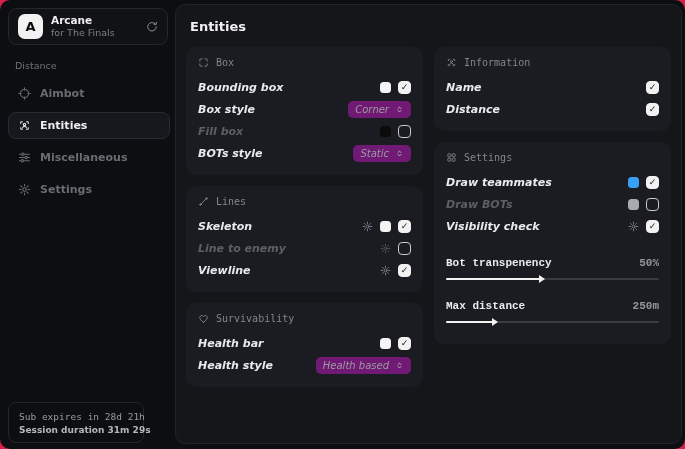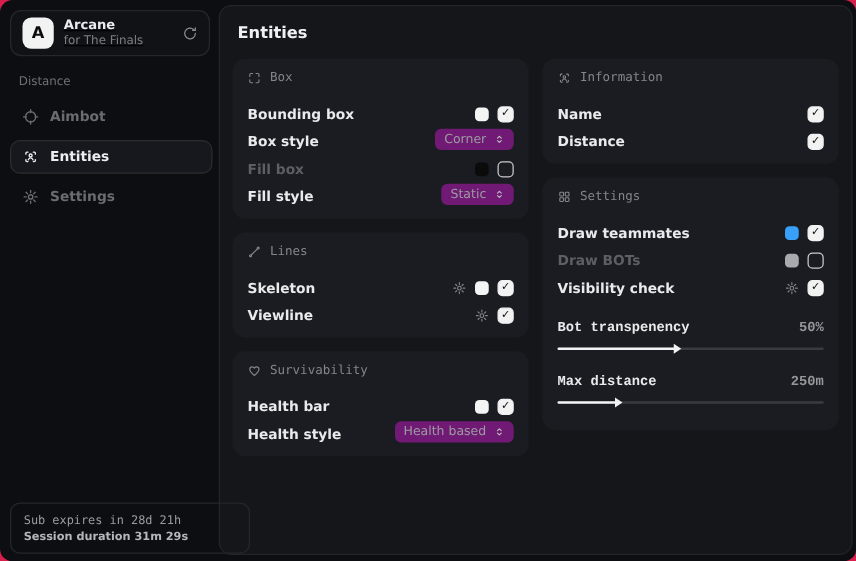--- a/index.html
+++ b/index.html
@@ -4,42 +4,42 @@
 <style>
   * { margin:0; padding:0; box-sizing:border-box; }
   html,body { width:685px; height:449px; }
   body { background:#d81f4b; font-family:"DejaVu Sans", sans-serif; overflow:hidden; }
   .window { position:relative; width:685px; height:449px; background:#0d0e11; border-radius:10px; overflow:hidden; display:flex; }
 
   
   .sidebar { width:175px; flex:none; position:relative; padding:8px 0 0 8px; }
   .side-header { width:160px; height:37px; border:1px solid #26272c; background:#111216; border-radius:9px; display:flex; align-items:center; gap:8px; padding:0 9px; }
   .logo { width:25px; height:25px; border-radius:7px; background:#f2f2f3; color:#0b0b0c; font-weight:700; font-size:13px; display:grid; place-items:center; flex:none; }
-  .app-meta { line-height:1.25;text-decoration:underline; }
+  .app-meta { line-height:1.25; }
   .app-name { font-size:10.5px; font-weight:700; color:#ededef; }
   .app-sub { font-size:9.5px; color:#7e7f84; }
   .refresh { margin-left:auto; color:#8d8e92; display:flex; }
   .category { margin:15px 0 9px 7px; font-size:9.5px; color:#6f7075; }
   .nav { display:flex; flex-direction:column; gap:5px; }
   .nav-item { display:flex; align-items:center; gap:9px; width:162px; padding:6px 9px; border-radius:8px; border:1px solid transparent; color:#6b6c71; font-size:11px; font-weight:600; cursor:pointer; }
   .nav-item .nico { display:flex; flex:none; }
   .nav-item.active { background:#17181d; border-color:#2b2c31; color:#ededef; }
-  .side-footer { position:absolute; left:8px; bottom:6px; width:192px; border:1px solid #26272c; border-radius:8px; padding:8px 10px 7px; }
+  .side-footer { position:absolute; left:8px; bottom:6px; width:136px; border:1px solid #26272c; border-radius:8px; padding:8px 10px 7px; }
   .footer-line1 { font-family:"DejaVu Sans Mono", monospace; font-size:9.5px; color:#9a9b9f; margin-bottom:3px; white-space:nowrap; }
   .footer-line2 { font-size:9px; font-weight:700; color:#b6b7bb; white-space:nowrap; }
 
   
   .main { flex:1; margin:4px 5px 5px 0; background:#15161a; border:1px solid #232428; border-radius:10px; padding:13px 10px 0 10px; }
   .main-title { font-size:13px; font-weight:700; color:#f0f0f2; margin:1px 0 13px 4px; }
   .columns { display:flex; gap:11px; }
   .col { width:237px; flex:none; display:flex; flex-direction:column; gap:11px; }
   .card { background:#1b1c21; border-radius:10px; padding:10px 12px 11px; }
   .card-header { display:flex; align-items:center; gap:7px; color:#84858a; font-family:"DejaVu Sans Mono", monospace; font-size:10px; margin-bottom:8px; }
   .card-header .sico { display:flex; }
-  .row { display:flex; align-items:flex-end; height:22px; }
+  .row { display:flex; align-items:center; height:22px;font-style:italic; }
   .row-label { font-size:11px; font-weight:600; color:#e9eaec; }
   .row.dim .row-label { color:#5e5f64; }
   .controls { margin-left:auto; display:flex; align-items:center; gap:7px; }
   .swatch { width:11px; height:11px; border-radius:3.5px; flex:none; cursor:pointer; }
   .checkbox { width:13px; height:13px; border-radius:4px; border:1.5px solid #c9cacc; display:grid; place-items:center; cursor:pointer; flex:none; }
   .checkbox[data-checked="true"] { background:#f2f2f3; border-color:#f2f2f3; }
   .checkbox[data-checked="true"]::after { content:"✓"; color:#141414; font-size:9px; font-weight:700; line-height:1; }
   .gear-btn { color:#86878c; display:flex; cursor:pointer; }
   .row.dim .gear-btn { color:#55565b; }
   .dropdown { display:flex; align-items:center; gap:6px; background:#701a75; border-radius:5px; padding:3px 7px; font-size:10px; color:#9b9ca0; cursor:pointer; }
@@ -93,20 +93,31 @@
               <path d="M8 19H6.5A1.5 1.5 0 0 1 5 17.5V16"></path>
               <circle cx="12" cy="10" r="2.2"></circle>
               <path d="M8.5 16.5c.6-2.1 2-3 3.5-3s2.9.9 3.5 3"></path>
             </svg>
         </span>
         <span>Entities</span>
       </div>
       <div class="nav-item">
         <span class="nico">
           <svg viewBox="0 0 24 24" width="13" height="13" fill="none" stroke="currentColor" stroke-width="2" stroke-linecap="round">
+              <path d="M3 6h18M3 12h18M3 18h18"></path>
+              <circle cx="9" cy="6" r="2.2" fill="#0d0e11"></circle>
+              <circle cx="15" cy="12" r="2.2" fill="#0d0e11"></circle>
+              <circle cx="8" cy="18" r="2.2" fill="#0d0e11"></circle>
+            </svg>
+        </span>
+        <span>Miscellaneous</span>
+      </div>
+      <div class="nav-item">
+        <span class="nico">
+          <svg viewBox="0 0 24 24" width="13" height="13" fill="none" stroke="currentColor" stroke-width="2" stroke-linecap="round">
               <circle cx="12" cy="12" r="3.2"></circle>
               <path d="M12 2.5v3M12 18.5v3M2.5 12h3M18.5 12h3M5.3 5.3l2.1 2.1M16.6 16.6l2.1 2.1M18.7 5.3l-2.1 2.1M7.4 16.6l-2.1 2.1"></path>
             </svg>
         </span>
         <span>Settings</span>
       </div>
     </div>
 
     <div class="side-footer">
       <div class="footer-line1">Sub expires in 28d 21h</div>
@@ -155,21 +166,21 @@
             </span>
           </div>
           <div class="row dim">
             <span class="row-label">Fill box</span>
             <span class="controls">
               <span class="swatch" style="background: rgb(11, 11, 12);"></span>
               <span class="checkbox" data-checked="false"></span>
             </span>
           </div>
           <div class="row">
-            <span class="row-label">Fill style</span>
+            <span class="row-label">BOTs style</span>
             <span class="controls">
               <span class="dropdown">
                 <span>Static</span>
                 <span class="uico">
                     <svg viewBox="0 0 24 24" width="9" height="9" fill="none" stroke="currentColor" stroke-width="2.4" stroke-linecap="round" stroke-linejoin="round">
                       <path d="M8 9.5l4-4 4 4"></path>
                       <path d="M8 14.5l4 4 4-4"></path>
                     </svg>
                   </span>
               </span>
@@ -194,20 +205,32 @@
               <span class="gear-btn">
                   <svg viewBox="0 0 24 24" width="11" height="11" fill="none" stroke="currentColor" stroke-width="2" stroke-linecap="round">
                     <circle cx="12" cy="12" r="3.2"></circle>
                     <path d="M12 2.5v3M12 18.5v3M2.5 12h3M18.5 12h3M5.3 5.3l2.1 2.1M16.6 16.6l2.1 2.1M18.7 5.3l-2.1 2.1M7.4 16.6l-2.1 2.1"></path>
                   </svg>
                 </span>
               <span class="swatch" style="background: rgb(244, 244, 245);"></span>
               <span class="checkbox" data-checked="true"></span>
             </span>
           </div>
+          <div class="row dim">
+            <span class="row-label">Line to enemy</span>
+            <span class="controls">
+              <span class="gear-btn">
+                  <svg viewBox="0 0 24 24" width="11" height="11" fill="none" stroke="currentColor" stroke-width="2" stroke-linecap="round">
+                    <circle cx="12" cy="12" r="3.2"></circle>
+                    <path d="M12 2.5v3M12 18.5v3M2.5 12h3M18.5 12h3M5.3 5.3l2.1 2.1M16.6 16.6l2.1 2.1M18.7 5.3l-2.1 2.1M7.4 16.6l-2.1 2.1"></path>
+                  </svg>
+                </span>
+              <span class="checkbox" data-checked="false"></span>
+            </span>
+          </div>
           <div class="row">
             <span class="row-label">Viewline</span>
             <span class="controls">
               <span class="gear-btn">
                   <svg viewBox="0 0 24 24" width="11" height="11" fill="none" stroke="currentColor" stroke-width="2" stroke-linecap="round">
                     <circle cx="12" cy="12" r="3.2"></circle>
                     <path d="M12 2.5v3M12 18.5v3M2.5 12h3M18.5 12h3M5.3 5.3l2.1 2.1M16.6 16.6l2.1 2.1M18.7 5.3l-2.1 2.1M7.4 16.6l-2.1 2.1"></path>
                   </svg>
                 </span>
               <span class="checkbox" data-checked="true"></span>

